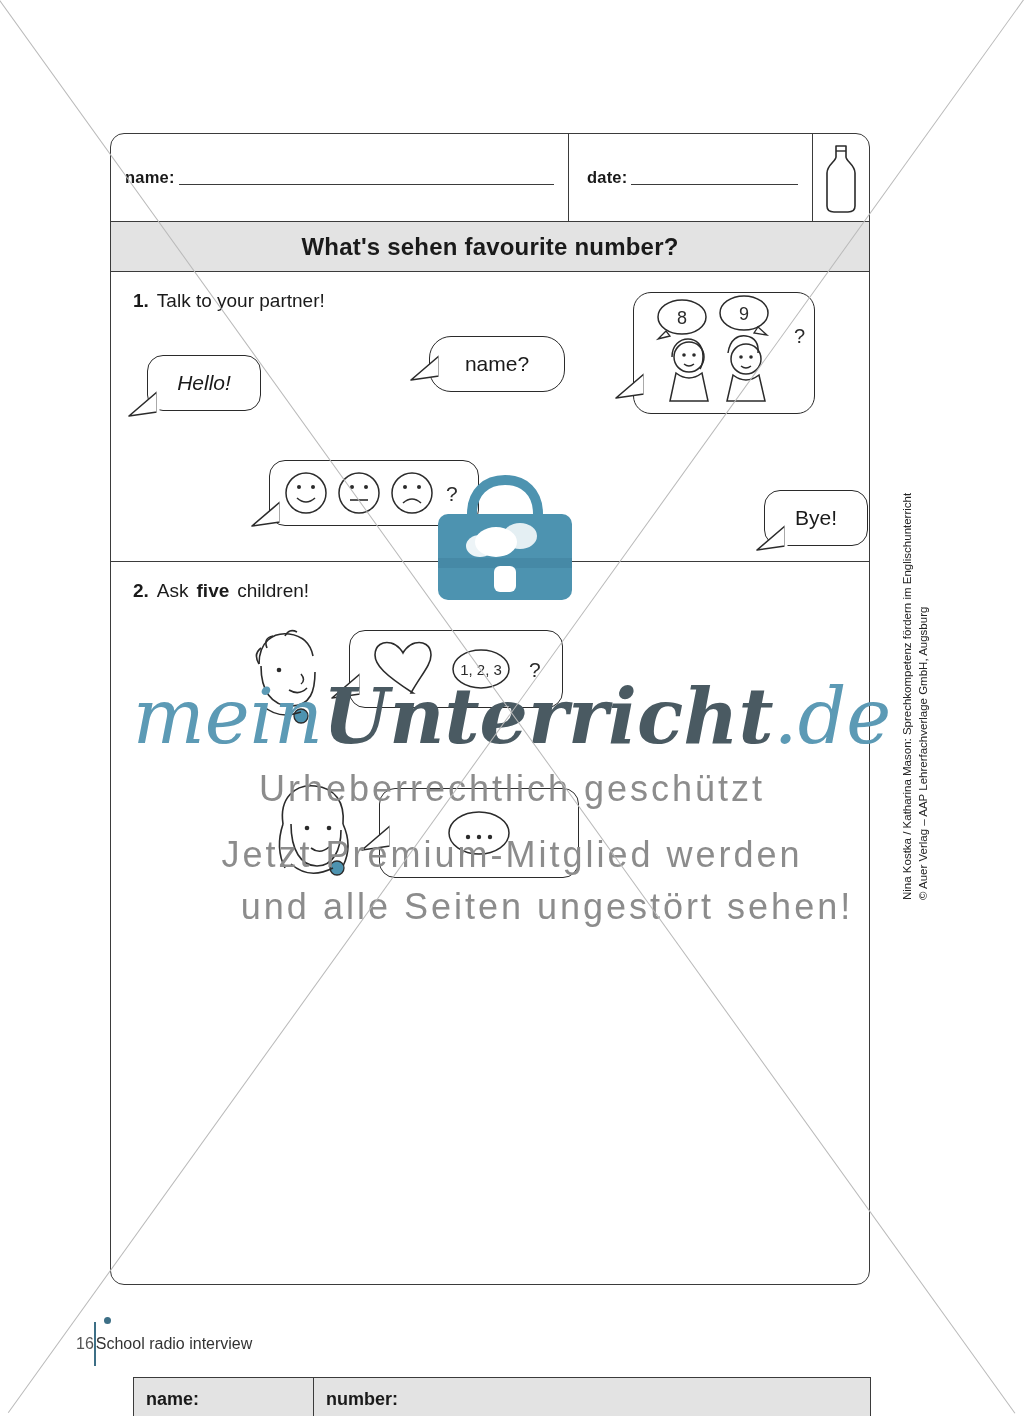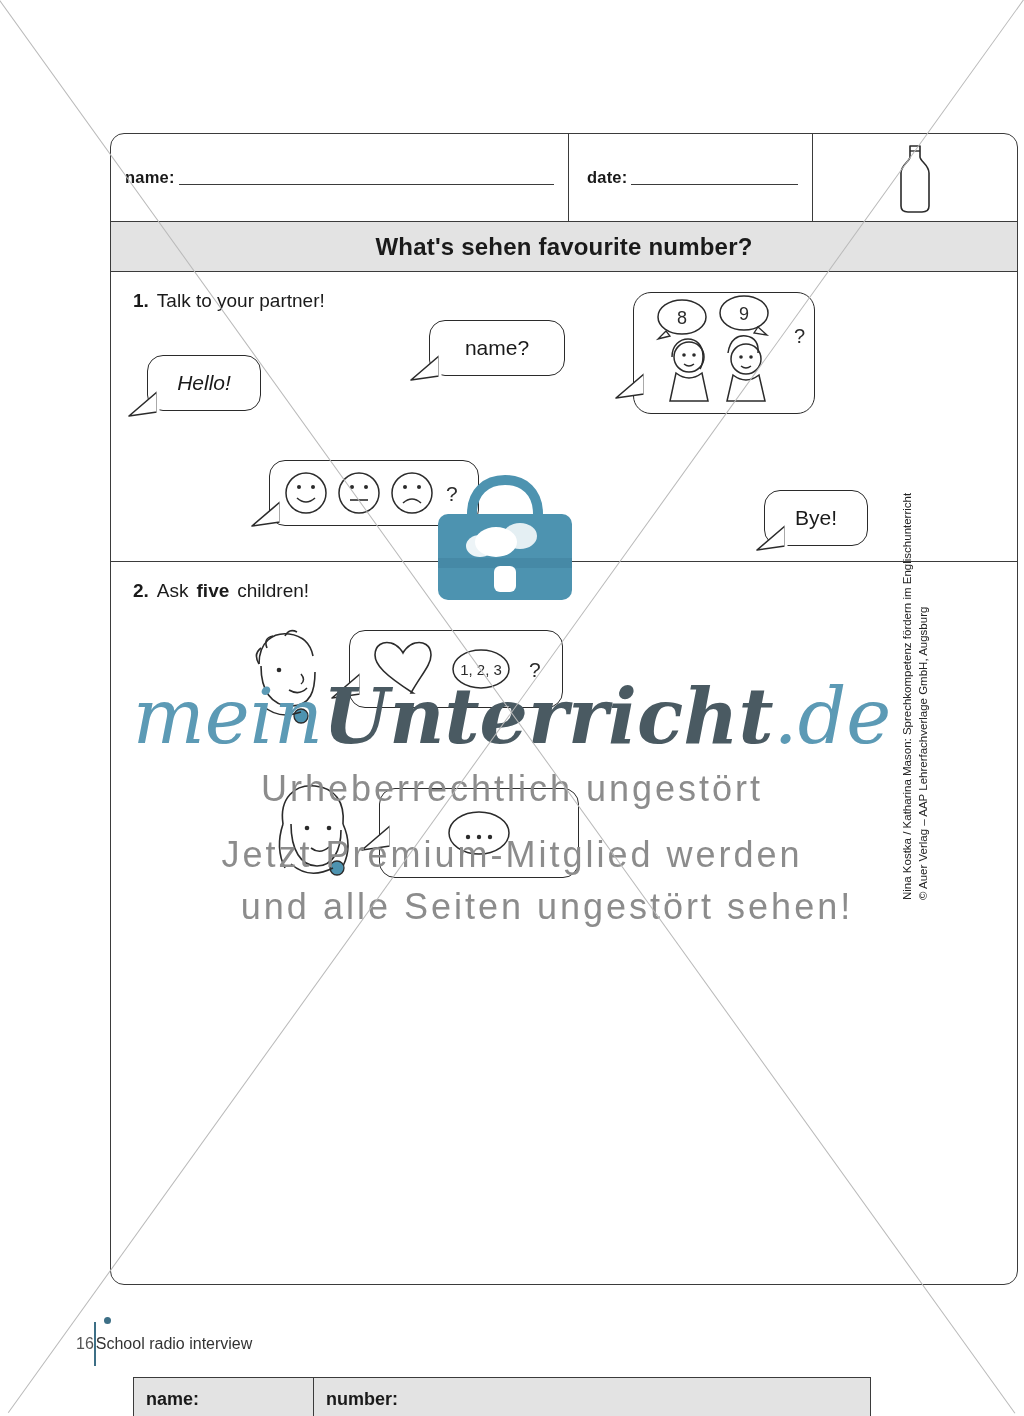--- a/index.html
+++ b/index.html
@@ -37,21 +37,21 @@
     left: 1024px;
     top: 0px;
     transform: rotate(125.7deg);
   }
 
   
   .sheet {
     position: absolute;
     left: 110px;
     top: 133px;
-    width: 908px;
+    width: 760px;
     height: 1152px;
     border: 1.6px solid #3b3b3b;
     border-radius: 14px;
     box-sizing: border-box;
     background: transparent;
     padding-left: 16px;
   }
 
   
   .header-row {
@@ -298,21 +298,21 @@
     </div>
 
     <div class="bubble" style="left:36px; top:83px; width:114px; height:56px;font-style:italic;">
       <span>Hello!</span>
     </div>
     <svg style="position:absolute; left:16px; top:118px;" width="34" height="34">
       <path d="M30 2 L2 26 L30 22 Z" fill="#fff" stroke="#2b2b2b" stroke-width="1.6" stroke-linejoin="round"></path>
       <path d="M31 1 L31 23" stroke="#fff" stroke-width="3"></path>
     </svg>
 
-    <div class="bubble" style="left:318px; top:48px; width:136px; height:56px;">
+    <div class="bubble" style="left:318px; top:64px; width:136px; height:56px;border-radius:22px;">
       <span>name?</span>
     </div>
     <svg style="position:absolute; left:298px; top:82px;" width="34" height="34">
       <path d="M30 2 L2 26 L30 22 Z" fill="#fff" stroke="#2b2b2b" stroke-width="1.6" stroke-linejoin="round"></path>
       <path d="M31 1 L31 23" stroke="#fff" stroke-width="3"></path>
     </svg>
 
     <div class="bubble" style="left:522px; top:20px; width:182px; height:122px; border-radius:18px;">
       <svg width="176" height="116" viewBox="0 0 176 116">
         <ellipse cx="46" cy="22" rx="24" ry="17" fill="#fff" stroke="#2b2b2b" stroke-width="1.5"></ellipse>
@@ -452,21 +452,21 @@
       <ellipse cx="86" cy="72" rx="21" ry="15"></ellipse>
       <ellipse cx="110" cy="66" rx="17" ry="13" opacity=".85"></ellipse>
       <ellipse cx="70" cy="76" rx="14" ry="11" opacity=".9"></ellipse>
     </g>
   </svg>
 </div>
 
 <div class="wm wm-brand">
   <span>mein</span><span class="dark">Unterricht</span><span>.de</span>
 </div>
-<div class="wm wm-l2">Urheberrechtlich ungestört</div>
+<div class="wm wm-l2">Urheberrechtlich geschützt</div>
 <div class="wm wm-l3">Jetzt Premium-Mitglied werden</div>
 <div class="wm wm-l4">und alle Seiten ungestört sehen!</div>
 
 <div class="credit">
   <div>Nina Kostka / Katharina Mason: Sprechkompetenz fördern im Englischunterricht</div>
   <div>© Auer Verlag – AAP Lehrerfachverlage GmbH, Augsburg</div>
 </div>
 
 <div class="footer">
   <span class="pg-num">16</span>

